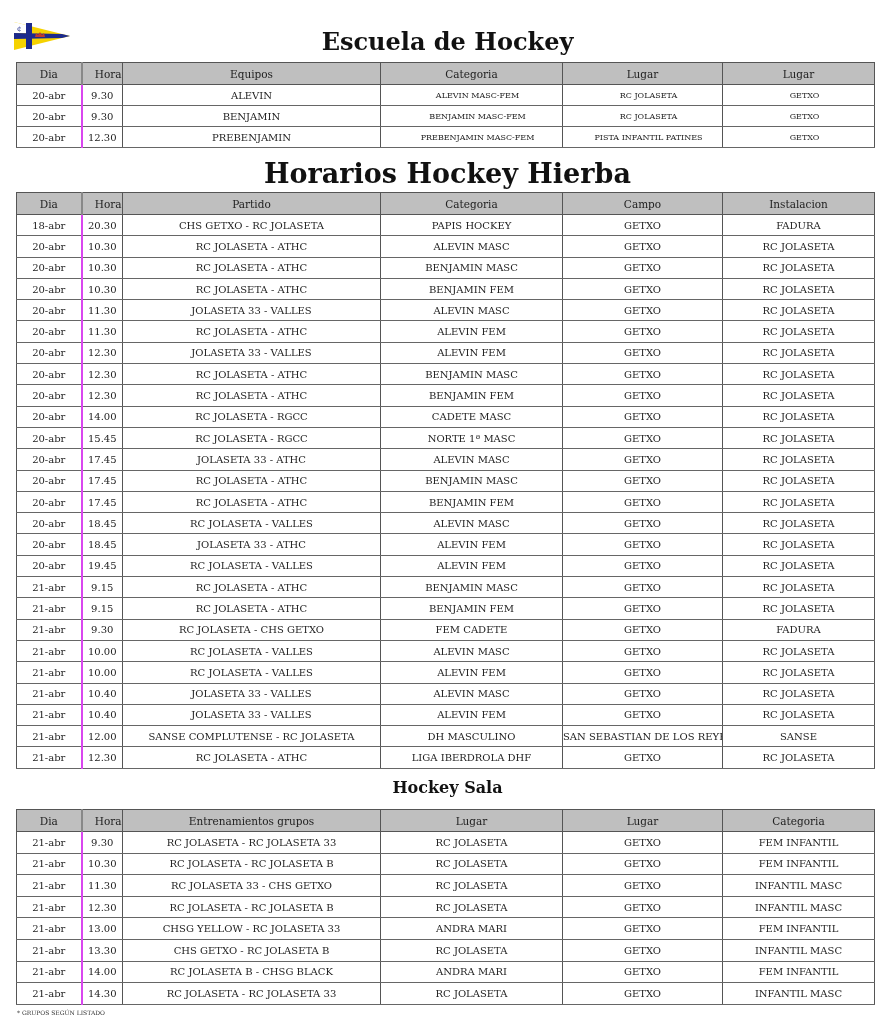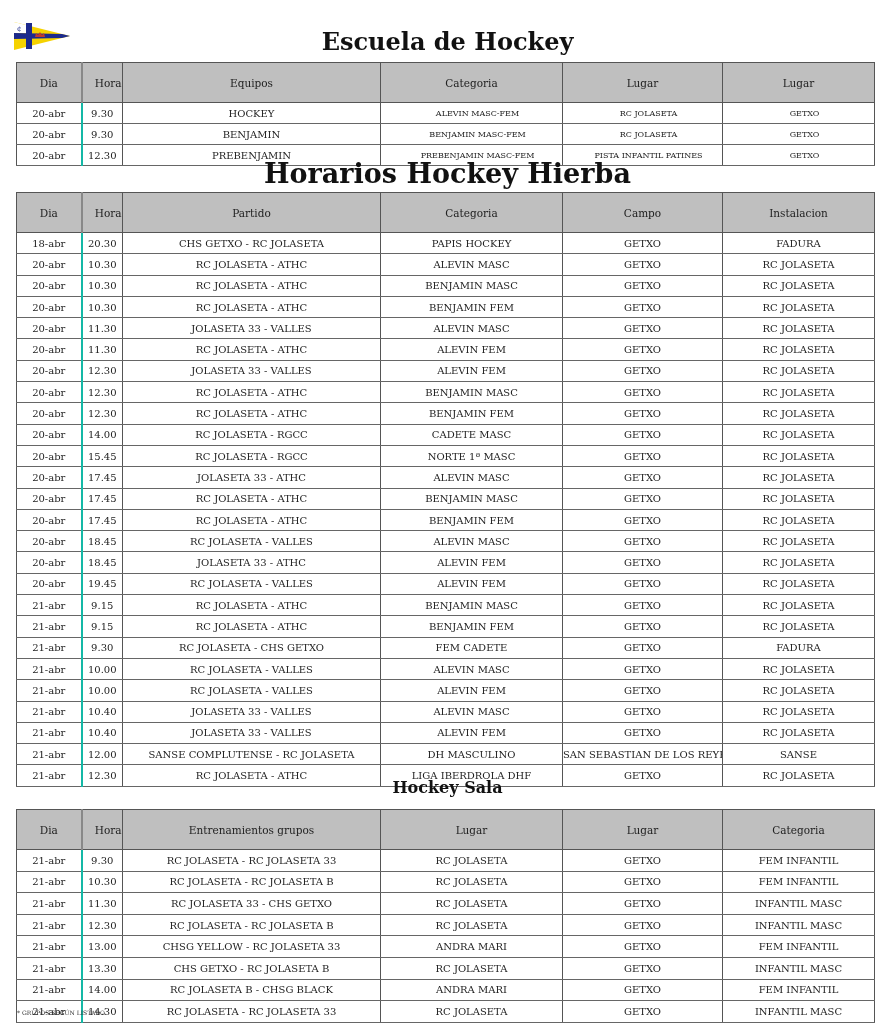--- a/index.html
+++ b/index.html
@@ -4,23 +4,23 @@
 <style>
   * { box-sizing: border-box; margin: 0; padding: 0; }
   html, body { width: 895px; height: 1024px; background: #ffffff; overflow: hidden; }
   body { position: relative; font-family: "DejaVu Serif", "Liberation Serif", serif; color: #1a1a1a; }
   .logo { position: absolute; left: 14px; top: 22px; width: 56px; height: 28px; }
   .title { position: absolute; left: 0; width: 895px; text-align: center; font-weight: bold; color: #111; font-family: "DejaVu Serif", serif; }
   .t1 { top: 27px; font-size: 24px; }
   .t2 { top: 158px; font-size: 27px; }
   .t3 { top: 778px; font-size: 16px; }
   table.sched { position: absolute; left: 16px; width: 858px; border-collapse: collapse; table-layout: fixed; }
-  table.sched th { background: #bfbfbf; font-weight: normal; font-size: 10.5px; height: 40px; border: 1px solid #555; text-align: center; color: #222; }
+  table.sched th { background: #bfbfbf; font-weight: normal; font-size: 10.5px; height: 22px; border: 1px solid #555; text-align: center; color: #222; }
   table.sched td { font-size: 10px; text-align: center; border-left: 1px solid #555; border-right: 1px solid #555; border-bottom: 1px solid #666; color: #222; white-space: nowrap; overflow: hidden; }
-  table.sched td.c2 { border-left: 2px solid #14b8a6; margin-top: 23px; }
+  table.sched td.c2 { border-left: 2px solid #d946ef; margin-top: 23px; }
   table.sched th.c2 { border-left: 2px solid #888; padding-left: 12px; }
   table.sched tr { }
   #tbl1 { top: 62px; }
   #tbl1 td { height: 21px; font-size: 10px; }
   #tbl1 td.small { font-size: 8px; padding-left: 12px; }
   #tbl2 { top: 192px; }
   #tbl2 td { height: 21.3px; }
   #tbl3 { top: 809px; }
   #tbl3 td { height: 21.6px; }
   .footnote { position: absolute; left: 17px; top: 1009px; font-size: 6px; color: #333; font-family: "DejaVu Serif", serif; }
@@ -56,21 +56,21 @@
     <th>Equipos</th>
     <th>Categoria</th>
     <th>Lugar</th>
     <th>Lugar</th>
   </tr>
     </thead>
   <tbody id="tbody1">
       <tr>
         <td>20-abr</td>
         <td class="c2">9.30</td>
-        <td>HOCKEY</td>
+        <td>ALEVIN</td>
         <td class=" small">ALEVIN MASC-FEM</td>
         <td class=" small">RC JOLASETA</td>
         <td class=" small">GETXO</td>
       </tr>
       <tr>
         <td>20-abr</td>
         <td class="c2">9.30</td>
         <td>BENJAMIN</td>
         <td class=" small">BENJAMIN MASC-FEM</td>
         <td class=" small">RC JOLASETA</td>

